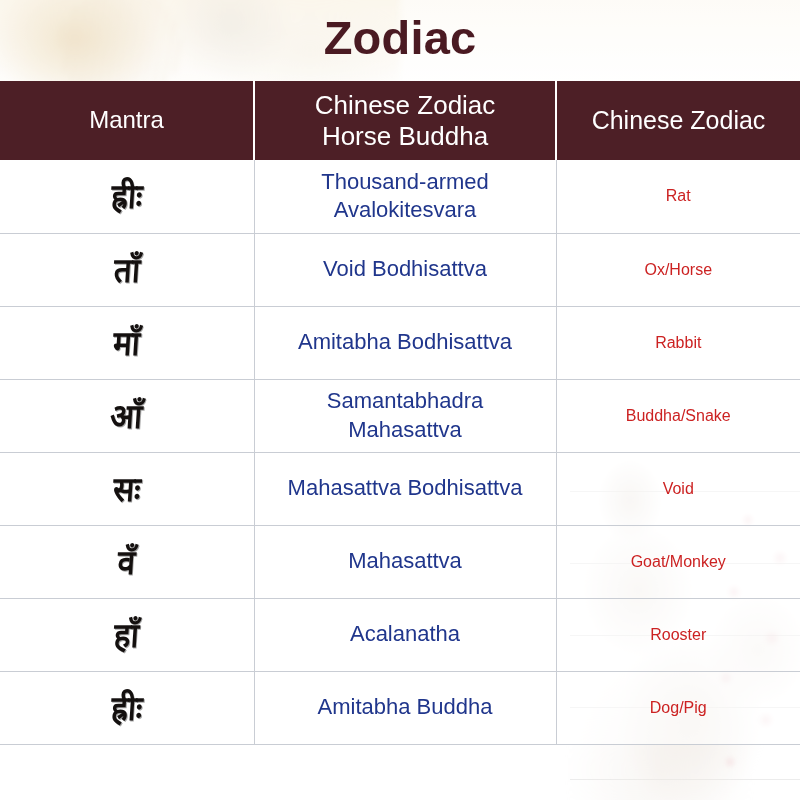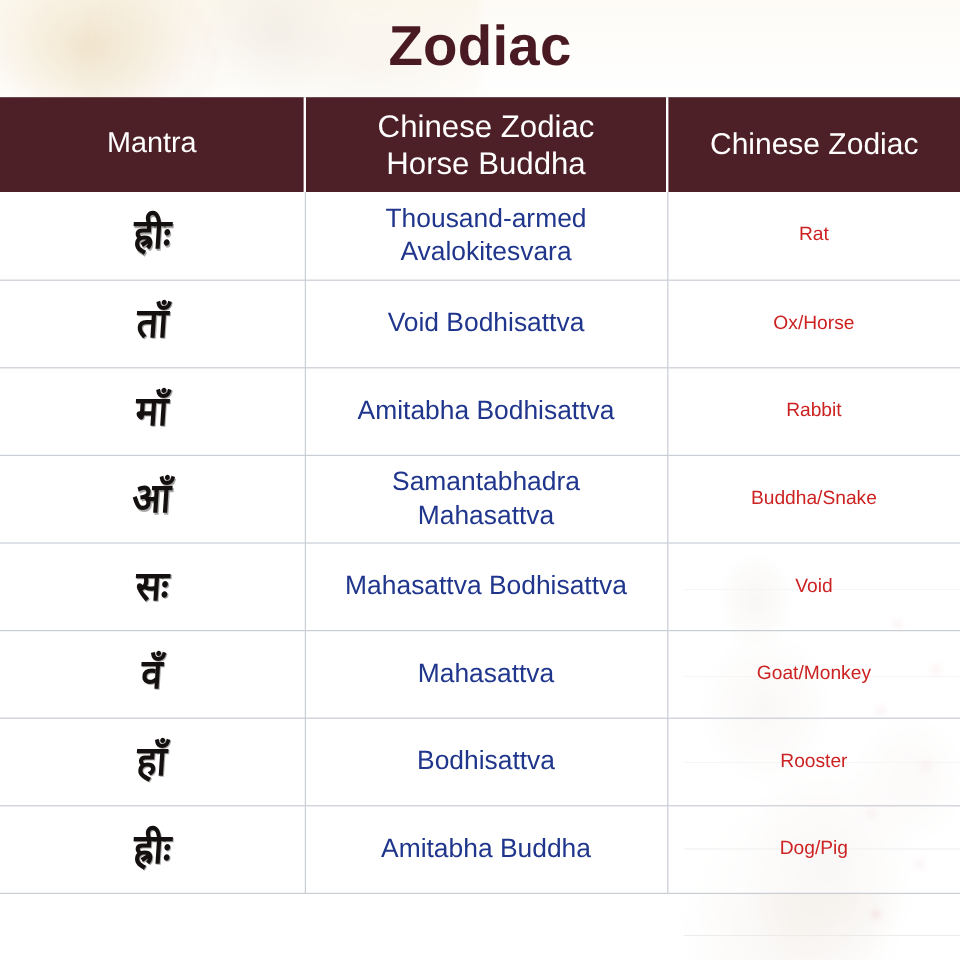--- a/index.html
+++ b/index.html
@@ -237,21 +237,21 @@
           <td class="cell-natal"><span>Mahasattva Bodhisattva</span></td>
           <td class="cell-zodiac">Void</td>
         </tr>
         <tr>
           <td class="cell-mantra"><span class="mantra-glyph">वँ</span></td>
           <td class="cell-natal"><span>Mahasattva</span></td>
           <td class="cell-zodiac">Goat/Monkey</td>
         </tr>
         <tr>
           <td class="cell-mantra"><span class="mantra-glyph">हाँ</span></td>
-          <td class="cell-natal"><span>Bodhisattva</span></td>
+          <td class="cell-natal"><span>Acalanatha</span></td>
           <td class="cell-zodiac">Rooster</td>
         </tr>
         <tr>
           <td class="cell-mantra"><span class="mantra-glyph">ह्रीः</span></td>
           <td class="cell-natal"><span>Amitabha Buddha</span></td>
           <td class="cell-zodiac">Dog/Pig</td>
         </tr>
       </tbody>
   </table>
 

